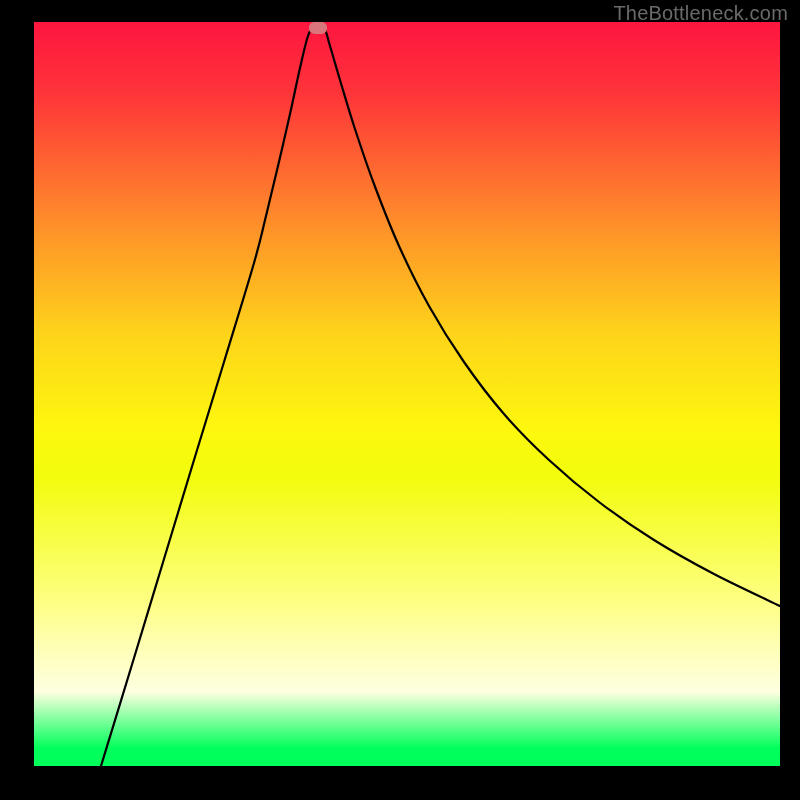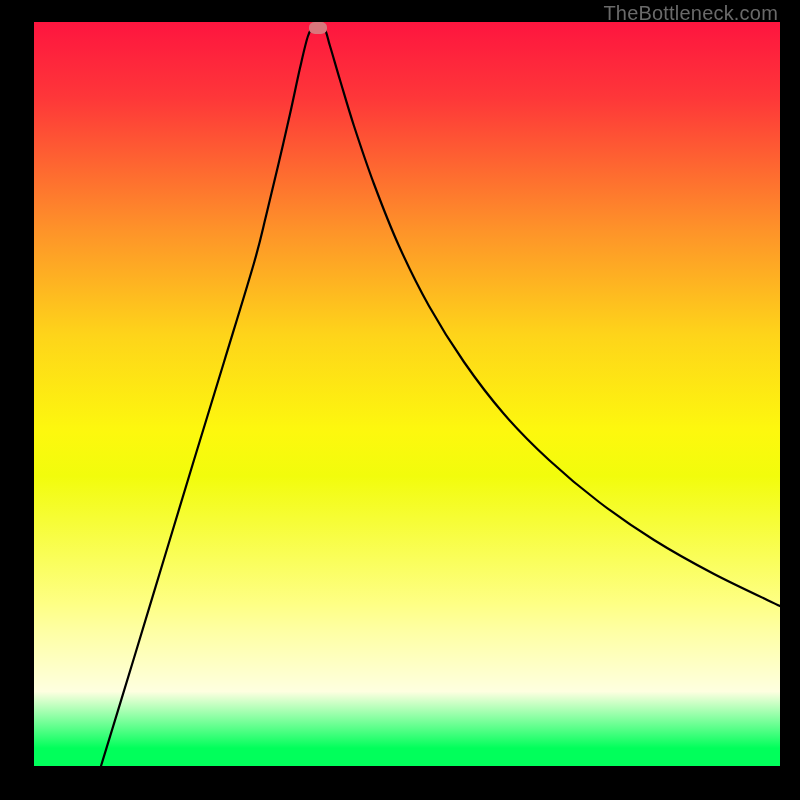--- a/index.html
+++ b/index.html
@@ -23,21 +23,21 @@
       #feffa5 82%,
       #feffe0 90%,
       #01ff5b 97.6%,
       #01ff5b 100%
     );
   }
 
   .watermark {
     position: absolute;
     top: 2px;
-    right: 22px;
+    right: 12px;
     font-family: Arial, Helvetica, sans-serif;
     font-size: 20px;
     font-weight: 500;
     color: #6a6a6a;
     letter-spacing: 0.2px;
     user-select: none;
   }
 
   svg.curve {
     position: absolute;

